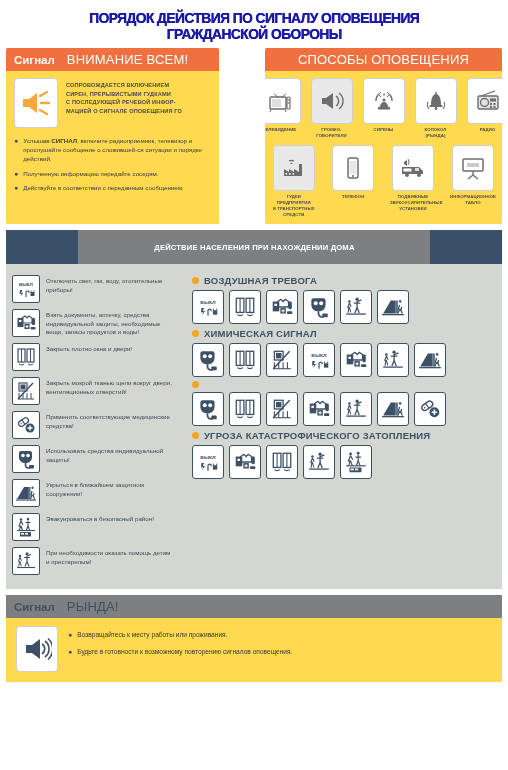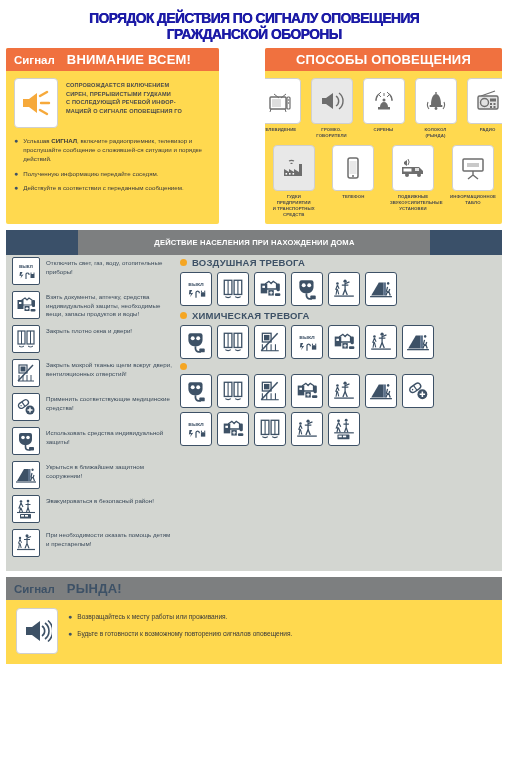--- a/index.html
+++ b/index.html
@@ -35,21 +35,21 @@
   .panel-right{flex:1;background:#ffd94f;margin-left:40px;}
 
   .bar{
     background:#f0713f;
     color:#ffffff;
     height:23px;
     display:flex;align-items:center;
     padding:0 8px;
   }
   .bar-label{font-size:11.5px;font-weight:bold;margin-right:12px;}
-  .bar-title{font-size:13px;font-weight:bold;letter-spacing:0.2px;}
+  .bar-title{font-size:13px;font-weight:normal;letter-spacing:0.2px;}
   .bar-center{justify-content:center;}
   .bar-center .bar-title{font-size:13px;}
 
   .panel-body{padding:7px 8px 8px;}
 
   .attn-top{display:flex;gap:8px;}
   .icon-card{
     background:#ffffff;
     border:1px solid #cfcfcf;
     border-radius:4px;
@@ -90,35 +90,35 @@
   .m-label{
     margin-top:3px;
     font-size:4.3px;line-height:6px;
     font-weight:bold;letter-spacing:0.1px;
     color:#4a4a4a;
   }
 
   
   .mid{margin:6px 6px 0;}
   .mid-head{
-    position:relative;height:25px;background:#3a5069;
+    position:relative;height:34px;background:#3a5069;
     display:flex;align-items:center;justify-content:center;
   }
   .mid-head-band{
     position:absolute;left:72px;right:72px;top:0;bottom:0;
     background:#7d7f80;
   }
   .mid-head-text{
     position:relative;z-index:2;
     color:#ffffff;font-size:8px;font-weight:bold;
     letter-spacing:0.2px;transform:scaleX(0.95);white-space:nowrap;
   }
   .mid-body{
     background:#d3d6d1;display:flex;
-    padding:2px 6px 8px;gap:4px;
+    padding:11px 6px 8px;gap:16px;
   }
 
   
   .steps{width:160px;flex:0 0 160px;}
   .step{display:flex;gap:6px;margin-bottom:6px;align-items:flex-start;}
   .step-card{
     flex:0 0 26px;width:26px;height:26px;
     background:#ffffff;border:1.4px solid #3d5166;border-radius:2px;
     display:flex;align-items:center;justify-content:center;
   }
@@ -551,21 +551,21 @@
                 <path d="M17 9 l-1 4 l2 1 l1 -3 M17 13 l-1.5 4 M18 13 l1.5 4" stroke="#3d5166" stroke-width="1.2" fill="none"></path>
                 <path d="M1 18 h20" stroke="#3d5166" stroke-width="1.2"></path>
               </svg>
             </div>
           </div>
         </div>
 
         <div class="alarm">
           <div class="alarm-head">
             <span class="alarm-dot"></span>
-            <span class="alarm-title">ХИМИЧЕСКАЯ ТРЕВОГА</span>
+            <span class="alarm-title">ХИМИЧЕСКАЯ СИГНАЛ</span>
           </div>
           <div class="alarm-icons">
             <div class="a-card">
               <svg width="24" height="24" viewBox="0 0 22 22">
                 <path d="M6 3 h9 a2 2 0 0 1 2 2 v4 c0 4 -3 6 -6.5 6 S4 13 4 9 V5 a2 2 0 0 1 2 -2 z" fill="#3d5166"></path>
                 <circle cx="8" cy="7.5" r="1.8" fill="#fff"></circle>
                 <circle cx="13" cy="7.5" r="1.8" fill="#fff"></circle>
                 <path d="M10.5 15 v2 a3 3 0 0 0 3 3 h2" stroke="#3d5166" stroke-width="1.6" fill="none"></path>
                 <rect x="14" y="17" width="5" height="3.5" rx="0.8" fill="#3d5166"></rect>
               </svg>
@@ -700,20 +700,24 @@
                   <circle cx="5.6" cy="7.7" r="0.7" fill="#3d5166"></circle>
                 </g>
                 <circle cx="15" cy="14" r="4.5" fill="#3d5166"></circle>
                 <path d="M15 11.5 v5 M12.5 14 h5" stroke="#fff" stroke-width="1.4"></path>
               </svg>
             </div>
           </div>
         </div>
 
         <div class="alarm">
+          <div class="alarm-head">
+            <span class="alarm-dot"></span>
+            <span class="alarm-title">УГРОЗА КАТАСТРОФИЧЕСКОГО ЗАТОПЛЕНИЯ</span>
+          </div>
           <div class="alarm-icons">
             <div class="a-card">
               <svg width="24" height="24" viewBox="0 0 22 22">
                 <text class="vyk" x="11" y="8" text-anchor="middle">выкл</text>
                 <path d="M5 12 l2.5 0 l-1.5 3 l2.5 -0.5 l-3 4 l1 -3 l-2 0.5 z" fill="#3d5166"></path>
                 <path d="M11 19 v-5 a1.6 1.6 0 0 1 3 0 v1" stroke="#3d5166" stroke-width="1.1" fill="none"></path>
                 <rect x="15.5" y="14" width="4" height="4" fill="#3d5166"></rect>
                 <path d="M16 14 v-1.5 M19 14 v-1.5" stroke="#3d5166" stroke-width="0.9"></path>
               </svg>
             </div>

